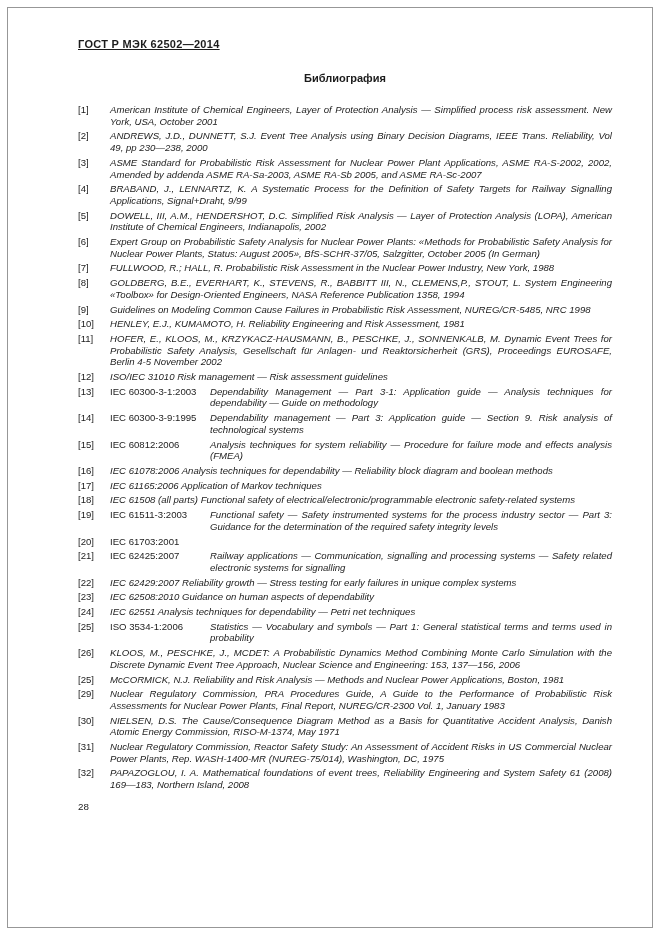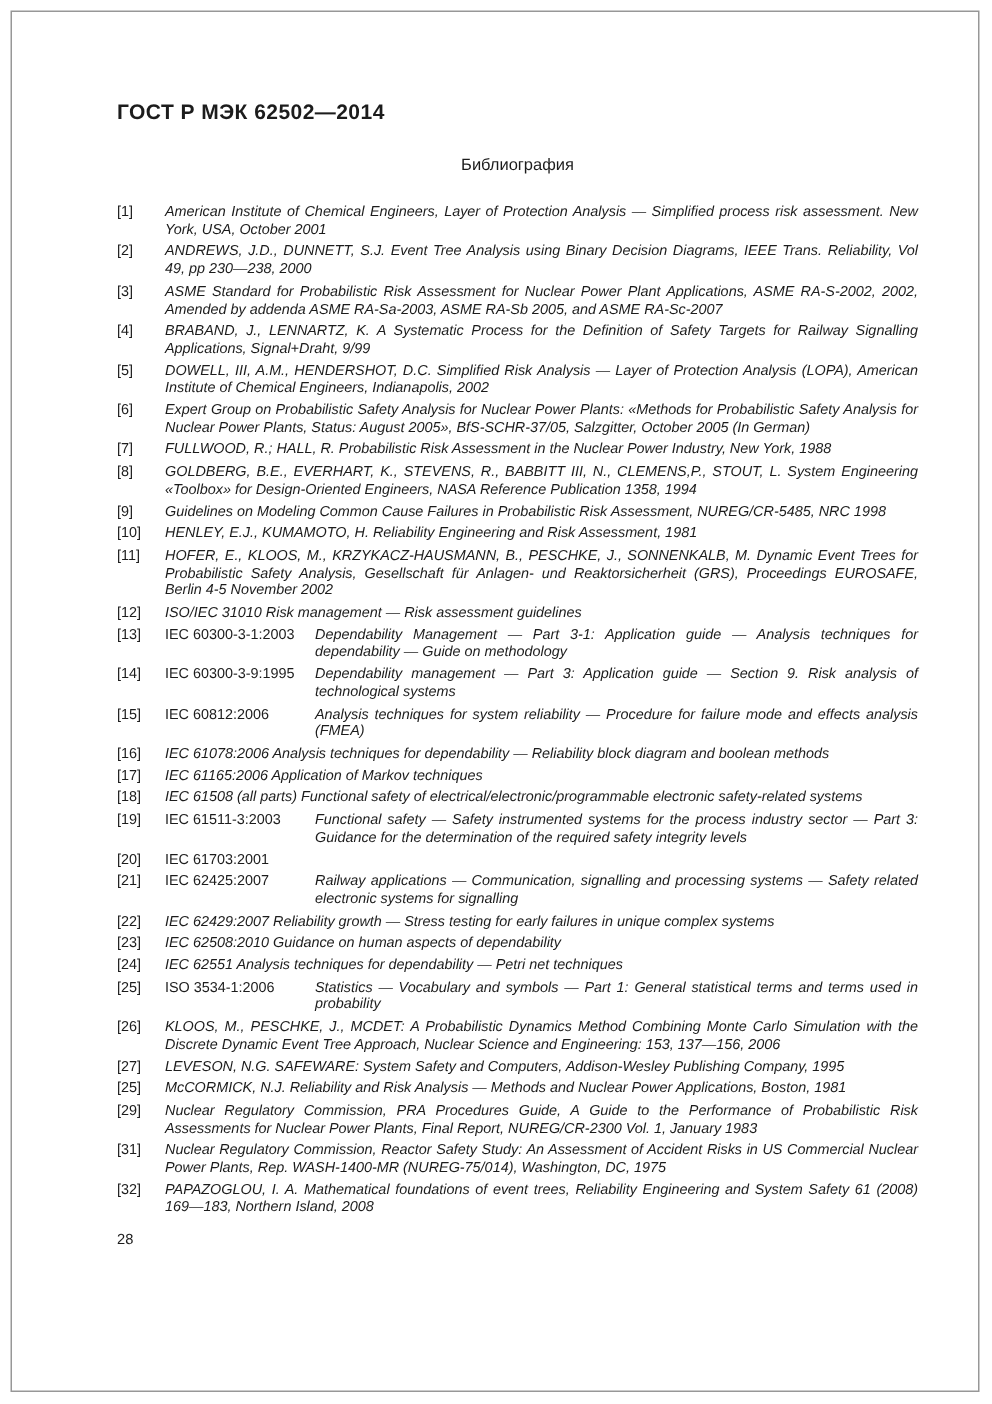--- a/index.html
+++ b/index.html
@@ -22,31 +22,32 @@
     border: 1px solid #979797;
     pointer-events: none;
   }
   .content {
     position: absolute;
     left: 78px;
     top: 0;
     width: 534px;
   }
   .doc-header {
-    margin-top: 66px;
-    font-size: 14px;
+    margin-top: 38px;
+    font-size: 11px;
     font-weight: bold;
     letter-spacing: 0.3px;
+    text-decoration: underline;
   }
   .doc-title {
     margin-top: 22px;
     margin-bottom: 20px;
     text-align: center;
     font-size: 11px;
-    font-weight: normal;
+    font-weight: bold;
   }
   .ref-list {
     font-size: 9.6px;
     line-height: 11.7px;
   }
   .ref-row {
     display: flex;
     margin-bottom: 3px;
   }
   .ref-num {
@@ -199,33 +200,33 @@
     <span class="ref-num">[25]</span>
     <span class="ref-label">ISO 3534-1:2006</span>
     <div class="ref-text">Statistics — Vocabulary and symbols — Part 1: General statistical terms and terms used in probability</div>
   </div>
       <div class="ref-row">
     <span class="ref-num">[26]</span>
 
     <div class="ref-text">KLOOS, M., PESCHKE, J., MCDET: A Probabilistic Dynamics Method Combining Monte Carlo Simulation with the Discrete Dynamic Event Tree Approach, Nuclear Science and Engineering: 153, 137—156, 2006</div>
   </div>
       <div class="ref-row">
-    <span class="ref-num">[27]</span>
-
-    <div class="ref-text">LEVESON, N.G. SAFEWARE: System Safety and Computers, Addison-Wesley Publishing Company, 1995</div>
-  </div>
-      <div class="ref-row">
     <span class="ref-num">[25]</span>
 
     <div class="ref-text">McCORMICK, N.J. Reliability and Risk Analysis — Methods and Nuclear Power Applications, Boston, 1981</div>
   </div>
       <div class="ref-row">
     <span class="ref-num">[29]</span>
 
     <div class="ref-text">Nuclear Regulatory Commission, PRA Procedures Guide, A Guide to the Performance of Probabilistic Risk Assessments for Nuclear Power Plants, Final Report, NUREG/CR-2300 Vol. 1, January 1983</div>
+  </div>
+      <div class="ref-row">
+    <span class="ref-num">[30]</span>
+
+    <div class="ref-text">NIELSEN, D.S. The Cause/Consequence Diagram Method as a Basis for Quantitative Accident Analysis, Danish Atomic Energy Commission, RISO-M-1374, May 1971</div>
   </div>
       <div class="ref-row">
     <span class="ref-num">[31]</span>
 
     <div class="ref-text">Nuclear Regulatory Commission, Reactor Safety Study: An Assessment of Accident Risks in US Commercial Nuclear Power Plants, Rep. WASH-1400-MR (NUREG-75/014), Washington, DC, 1975</div>
   </div>
       <div class="ref-row">
     <span class="ref-num">[32]</span>
 
     <div class="ref-text">PAPAZOGLOU, I. A. Mathematical foundations of event trees, Reliability Engineering and System Safety 61 (2008) 169—183, Northern Island, 2008</div>

